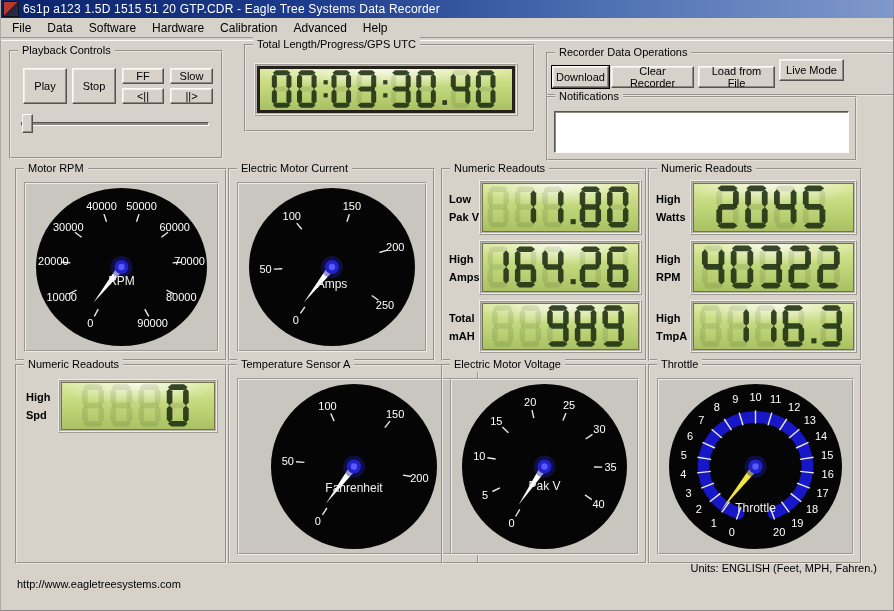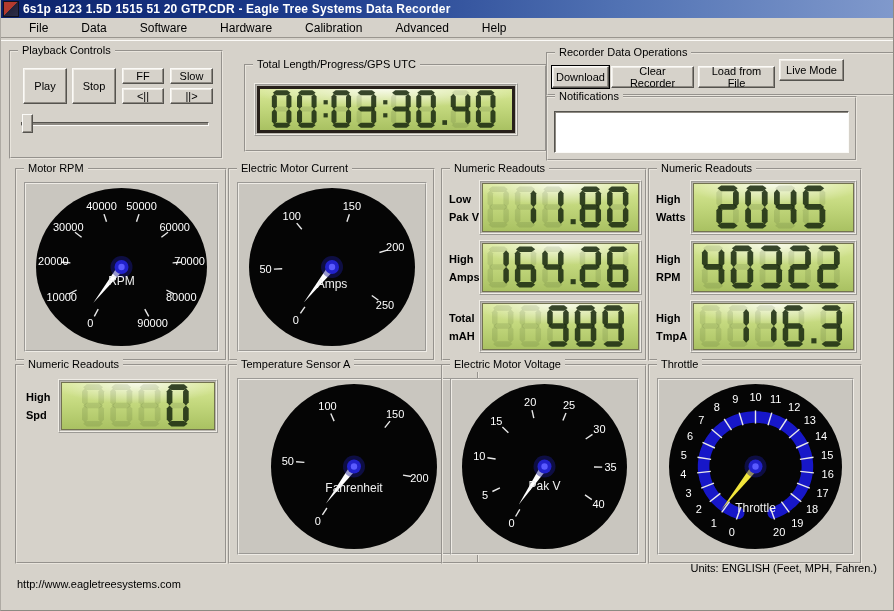--- a/index.html
+++ b/index.html
@@ -6,26 +6,26 @@
   #app{position:relative;width:894px;height:611px;background:#d6d2ca;
        font-family:"Liberation Sans",sans-serif;color:#000;overflow:hidden;
        border-left:1px solid #aeaaa3;border-right:1px solid #8e8a83;border-bottom:1px solid #8e8a83;box-sizing:border-box;}
 
   
   .titlebar{position:absolute;left:0;top:0;right:0;height:18px;
     background:linear-gradient(90deg,#0b226b 0%,#1d3c8d 35%,#5273b4 70%,#8099cc 100%);
     display:flex;align-items:center;gap:4px;padding-left:2px;}
   .app-icon{width:14px;height:14px;flex:none;border:1px solid #11111c;
     background:linear-gradient(135deg,#b23a2e 0%,#b23a2e 48%,#23233a 48%,#2e2e48 100%);}
-  .title-text{color:#fff;font-weight:bold;font-size:12px;white-space:nowrap;letter-spacing:0.2px;}
+  .title-text{color:#fff;font-weight:normal;font-size:12px;white-space:nowrap;letter-spacing:0.2px;}
 
   
   .menubar{position:absolute;left:0;top:18px;right:0;height:19px;display:flex;align-items:center;
     padding-left:3px;font-size:12px;background:#d6d2ca;}
-  .menu-item{padding:2px 8px;cursor:default;margin-left:17px;}
+  .menu-item{padding:2px 8px;cursor:default;}
   .menusep{position:absolute;left:0;top:37px;right:0;height:2px;border-top:1px solid #9a968f;border-bottom:1px solid #fbfaf7;}
 
   
   .group{position:absolute;border:2px groove #e9e5dd;}
   .glabel{position:absolute;top:-9px;left:7px;background:#d6d2ca;padding:0 4px;font-size:11px;line-height:15px;white-space:nowrap;}
 
   
   .btn{position:absolute;background:#d6d2ca;font-family:inherit;font-size:11px;color:#000;
     border:1px solid;border-color:#fbfaf7 #55534e #55534e #fbfaf7;
     box-shadow:inset -1px -1px 0 #8e8a83,inset 1px 1px 0 #efece6;
@@ -88,21 +88,21 @@
     <button class="btn" style="left:12px;top:16px;width:44px;height:36px;">Play</button>
     <button class="btn" style="left:61px;top:16px;width:44px;height:36px;">Stop</button>
     <button class="btn" style="left:111px;top:16px;width:42px;height:16px;">FF</button>
     <button class="btn" style="left:159px;top:16px;width:43px;height:16px;">Slow</button>
     <button class="btn" style="left:111px;top:36px;width:42px;height:16px;">&lt;||</button>
     <button class="btn" style="left:159px;top:36px;width:43px;height:16px;">||&gt;</button>
     <div class="slider-track" style="left:10px;right:12px;top:70px;"></div>
     <div class="slider-thumb" style="left:11px;top:62px;"></div>
   </div>
 
-  <div class="group" style="left:243px;top:64px;width:287px;height:84px;padding-left:12px;">
+  <div class="group" style="left:243px;top:44px;width:287px;height:84px;">
     <span class="glabel">Total Length/Progress/GPS UTC</span>
     <div class="lcd-frame" style="left:8px;top:17px;width:264px;height:53px;">
       <div class="lcd main">
           <svg viewBox="0 0 254 44" preserveAspectRatio="xMidYMid meet">
             <polygon points="5.5,4.0 9.0,1.3 21.0,1.3 24.5,4.0 21.0,6.7 9.0,6.7" fill="#1a2a10" opacity="0.87"></polygon>
             <polygon points="5.5,21.5 9.0,18.8 21.0,18.8 24.5,21.5 21.0,24.2 9.0,24.2" fill="#1a2a10" opacity="0.11"></polygon>
             <polygon points="5.5,39.0 9.0,36.3 21.0,36.3 24.5,39.0 21.0,41.7 9.0,41.7" fill="#1a2a10" opacity="0.87"></polygon>
             <polygon points="7.2,5.0 9.9,8.0 9.9,18.5 7.2,21.5 4.5,18.5 4.5,8.0" fill="#1a2a10" opacity="0.87"></polygon>
             <polygon points="22.8,5.0 25.5,8.0 25.5,18.5 22.8,21.5 20.1,18.5 20.1,8.0" fill="#1a2a10" opacity="0.87"></polygon>
             <polygon points="7.2,21.5 9.9,24.5 9.9,35.0 7.2,38.0 4.5,35.0 4.5,24.5" fill="#1a2a10" opacity="0.87"></polygon>

